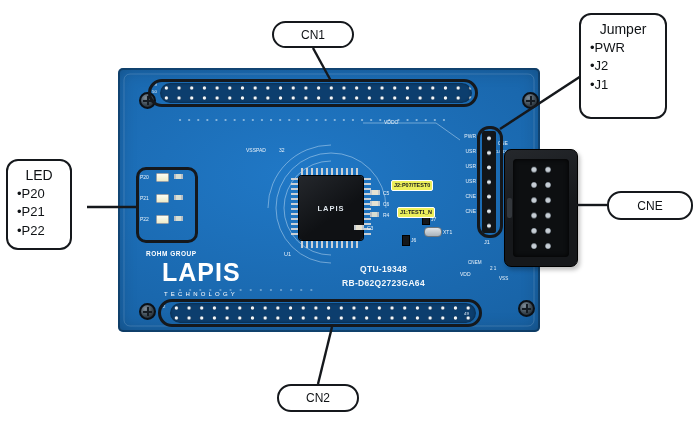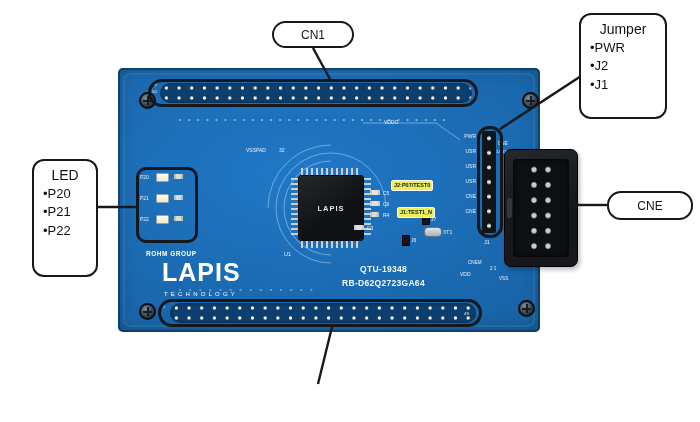--- a/index.html
+++ b/index.html
@@ -168,26 +168,29 @@
     <line x1="318" y1="384" x2="332" y2="327"></line>
     <line x1="87" y1="207" x2="137" y2="207"></line>
     <line x1="607" y1="205" x2="577" y2="205"></line>
     <line x1="601" y1="63" x2="500" y2="129"></line>
   </svg>
 
   <div class="callout single" style="left:272px;top:21px;width:82px;height:27px">
     <span>CN1</span>
   </div>
 
+  <div class="callout single" style="left:277px;top:384px;width:82px;height:28px">
+    <span>CN2</span>
+  </div>
 
   <div class="callout single" style="left:607px;top:191px;width:86px;height:29px">
     <span>CNE</span>
   </div>
 
-  <div class="callout multi" style="left:32px;top:159px;width:66px;height:118px">
+  <div class="callout multi" style="left:6px;top:159px;width:66px;height:91px">
     <span class="ttl">LED</span>
     <span class="itm">•P20</span>
     <span class="itm">•P21</span>
     <span class="itm">•P22</span>
   </div>
 
   <div class="callout multi" style="left:579px;top:13px;width:88px;height:106px">
     <span class="ttl">Jumper</span>
     <span class="itm">•PWR</span>
     <span class="itm">•J2</span>

